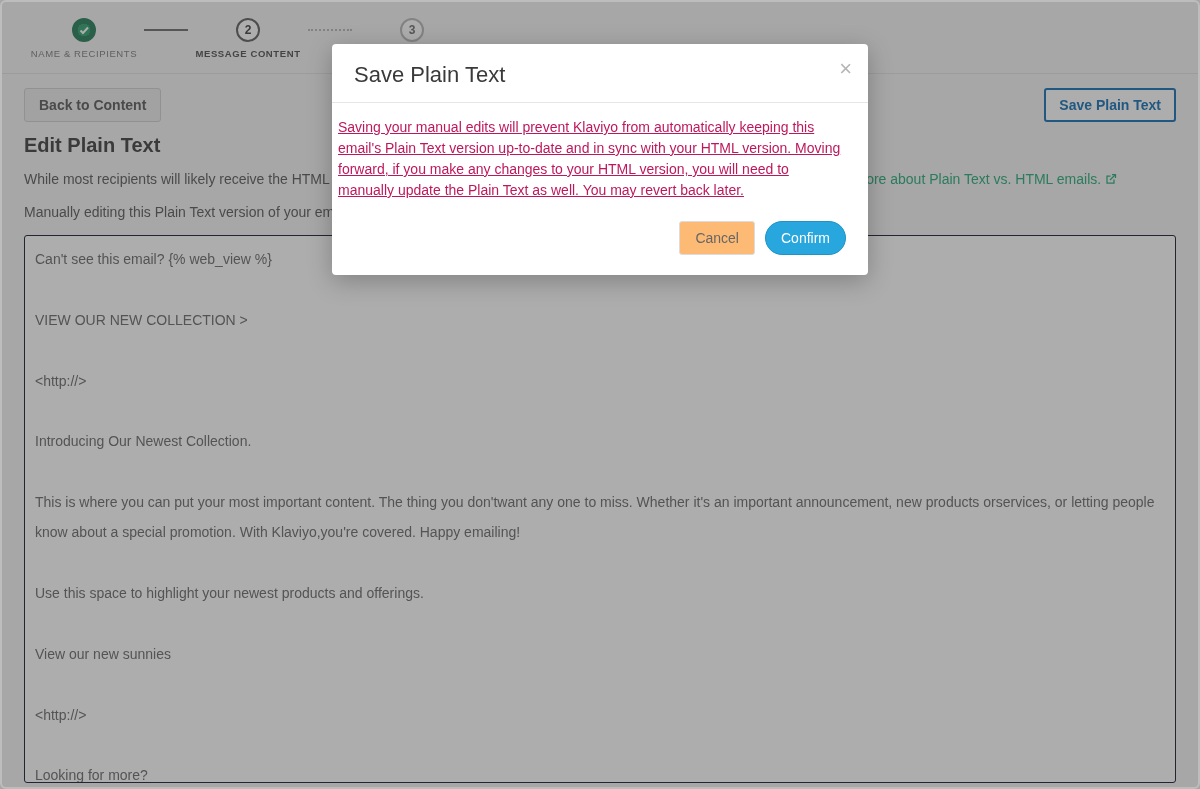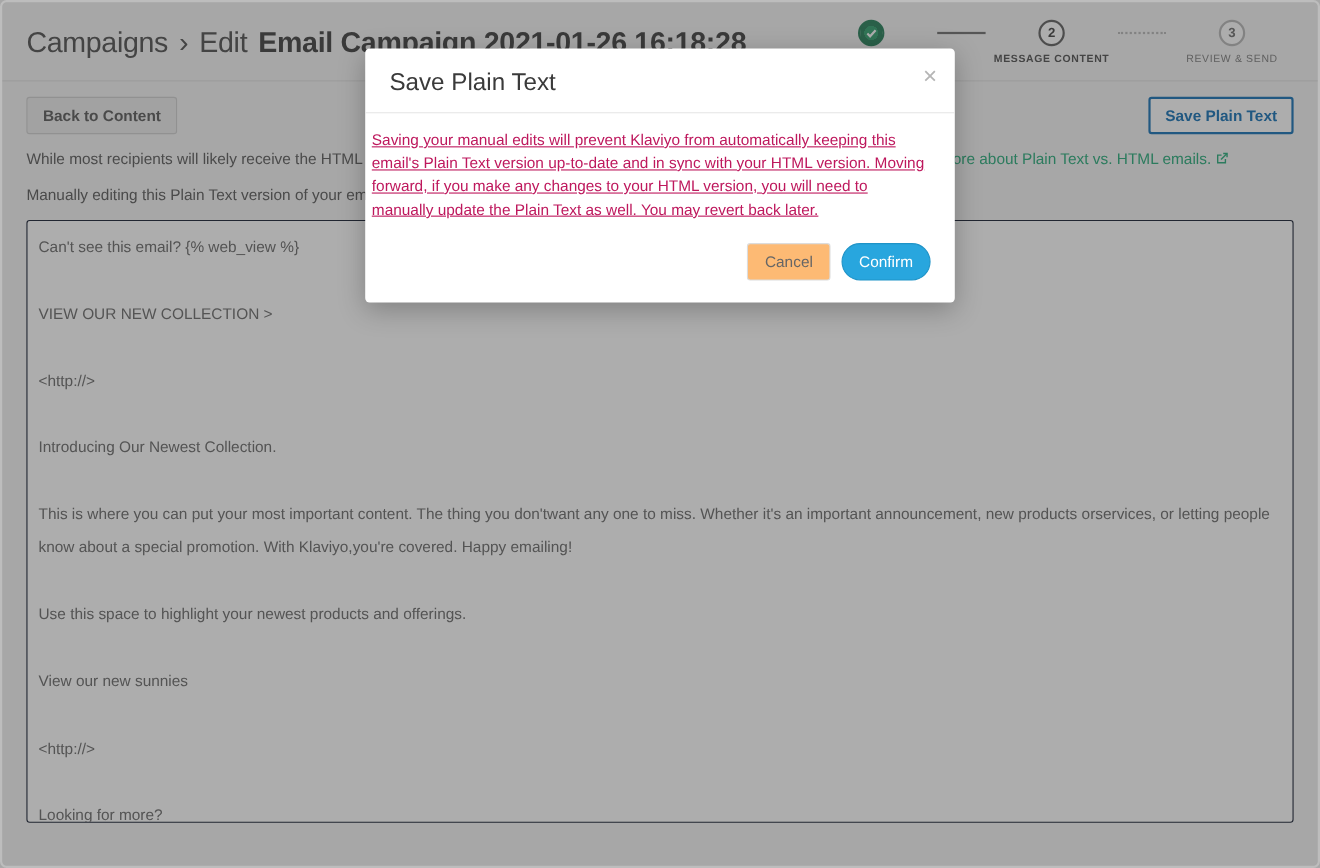--- a/index.html
+++ b/index.html
@@ -62,26 +62,20 @@
   .modal .btn.cancel { background: #fdba74; border-color: #dcdcdc; color: #666; }
   .modal .btn.primary { background: #28a6de; border-color: #1f93c7; }
 
   .frame { position: absolute; inset: 0; border: 2px solid #bdbdbd; border-radius: 6px; pointer-events: none; }
 </style>
 </head>
 <body>
 
 <div class="page">
   <div class="header">
-    <div class="breadcrumb">
-      <span class="link">Campaigns</span>
-      <span class="sep">›</span>
-      <span class="link">Edit</span>
-      <span class="title">Email Campaign 2021-01-26 16:18:28</span>
-    </div>
     <div class="stepper">
       <div class="step">
         <div class="step-circle done">
           <svg viewBox="0 0 24 24" fill="none" stroke="#fff" stroke-width="4">
               <polyline points="5,13 10,18 20,7"></polyline>
             </svg>
         </div>
         <div class="step-label">NAME &amp; RECIPIENTS</div>
       </div>
       <div class="step-line done"></div>
@@ -98,20 +92,21 @@
   </div>
 
   <div class="divider-full"></div>
 
   <div class="toolbar">
     <button class="btn">Back to Content</button>
     <button class="btn outlined-primary">Save Plain Text</button>
   </div>
 
   <div class="content">
+    <h2 class="section-title">Edit Plain Text</h2>
     <p class="desc">
       <span>While most recipients will likely receive the HTML version of your campaign, some email clients will display this version instead. </span>
       <a href="#">Learn more about Plain Text vs. HTML emails.</a>
       <span class="ext-icon">
         <svg viewBox="0 0 24 24" width="12" height="12" fill="none" stroke="#2a7" stroke-width="2.5">
           <path d="M14 3h7v7"></path>
             <path d="M10 14L21 3"></path>
             <path d="M18 13v7H4V6h7"></path>
         </svg>
       </span>

